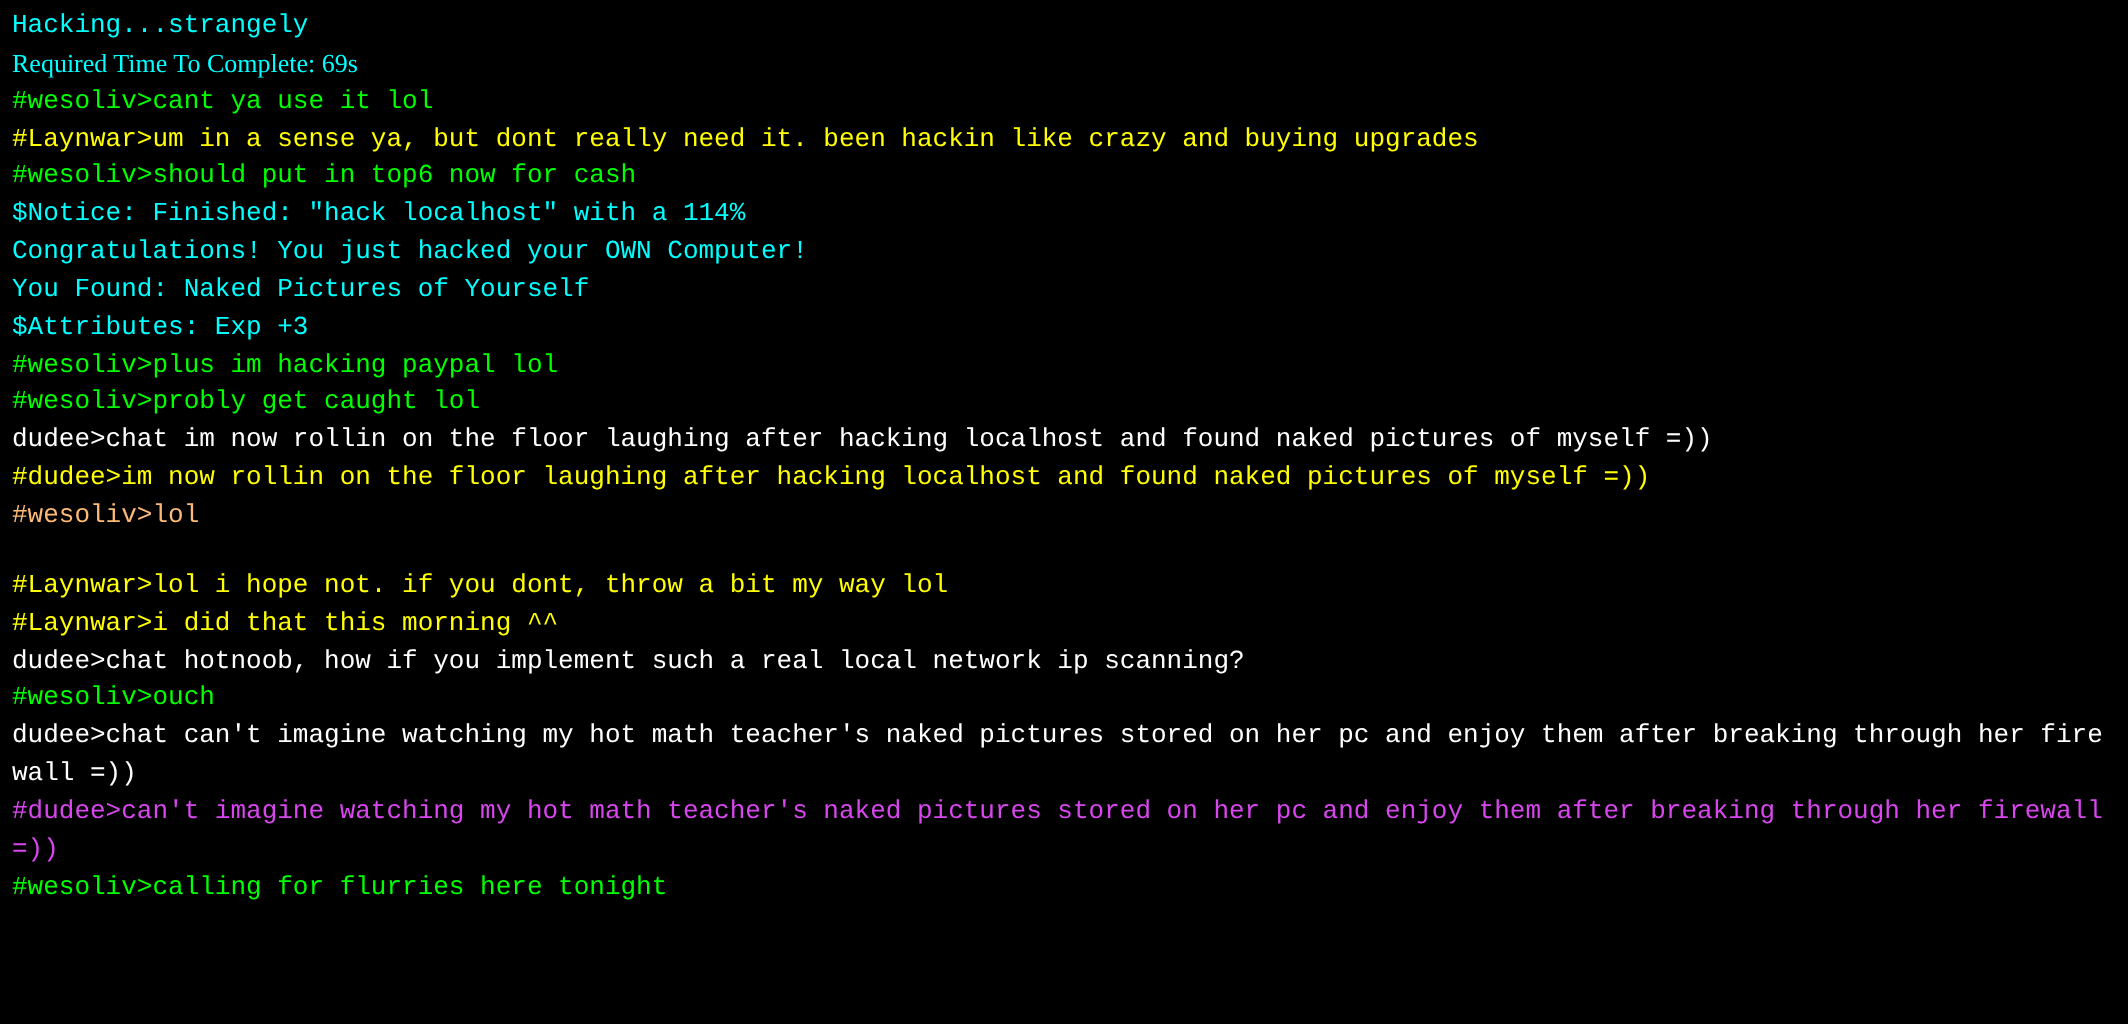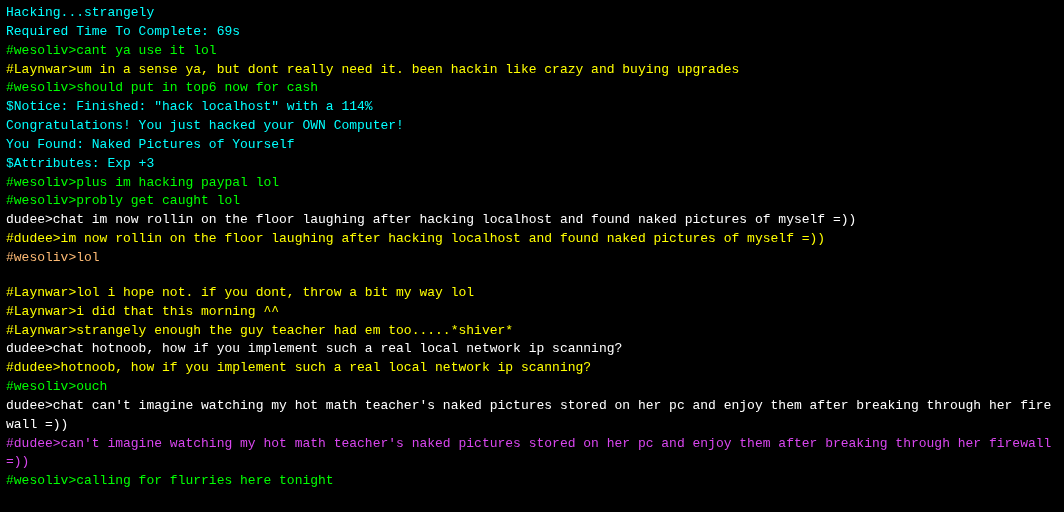--- a/index.html
+++ b/index.html
@@ -16,36 +16,34 @@
     .line {
       white-space: pre-wrap;
       word-break: break-all;
     }
   </style>
 </head>
 <body>
 
 <div id="terminal-container">
     <div class="line" style="color: rgb(0, 255, 255);">Hacking...strangely</div>
-    <div class="line" style="color: rgb(0, 255, 255);">Required Time To Complete: 69s</div>
+    <div class="line" style="color: rgb(0, 255, 255); font-family: Liberation Serif, serif;">Required Time To Complete: 69s</div>
     <div class="line" style="color: rgb(0, 255, 0);">#wesoliv&gt;cant ya use it lol</div>
     <div class="line" style="color: rgb(255, 255, 0);">#Laynwar&gt;um in a sense ya, but dont really need it. been hackin like crazy and buying upgrades</div>
     <div class="line" style="color: rgb(0, 255, 0);">#wesoliv&gt;should put in top6 now for cash</div>
     <div class="line" style="color: rgb(0, 255, 255);">$Notice: Finished: "hack localhost" with a 114%</div>
     <div class="line" style="color: rgb(0, 255, 255);">Congratulations! You just hacked your OWN Computer!</div>
     <div class="line" style="color: rgb(0, 255, 255);">You Found: Naked Pictures of Yourself</div>
     <div class="line" style="color: rgb(0, 0, 0);"></div>
     <div class="line" style="color: rgb(0, 255, 255);">$Attributes: Exp +3</div>
     <div class="line" style="color: rgb(0, 255, 0);">#wesoliv&gt;plus im hacking paypal lol</div>
     <div class="line" style="color: rgb(0, 255, 0);">#wesoliv&gt;probly get caught lol</div>
     <div class="line" style="color: rgb(255, 255, 255);">dudee&gt;chat im now rollin on the floor laughing after hacking localhost and found naked pictures of myself =))</div>
     <div class="line" style="color: rgb(255, 255, 0);">#dudee&gt;im now rollin on the floor laughing after hacking localhost and found naked pictures of myself =))</div>
     <div class="line" style="color: #fdba74;">#wesoliv&gt;lol</div>
     <div class="line" style="color: rgb(255, 255, 0); margin-top: 16px;">#Laynwar&gt;lol i hope not. if you dont, throw a bit my way lol</div>
     <div class="line" style="color: rgb(255, 255, 0);">#Laynwar&gt;i did that this morning ^^</div>
-    <div class="line" style="color: rgb(255, 255, 0);">#Laynwar&gt;strangely enough the guy teacher had em too.....*shiver*</div>
     <div class="line" style="color: rgb(255, 255, 255);">dudee&gt;chat hotnoob, how if you implement such a real local network ip scanning?</div>
-    <div class="line" style="color: rgb(255, 255, 0);">#dudee&gt;hotnoob, how if you implement such a real local network ip scanning?</div>
     <div class="line" style="color: rgb(0, 255, 0);">#wesoliv&gt;ouch</div>
     <div class="line" style="color: rgb(255, 255, 255);">dudee&gt;chat can't imagine watching my hot math teacher's naked pictures stored on her pc and enjoy them after breaking through her firewall =))</div>
     <div class="line" style="color: #d946ef;">#dudee&gt;can't imagine watching my hot math teacher's naked pictures stored on her pc and enjoy them after breaking through her firewall =))</div>
     <div class="line" style="color: rgb(0, 255, 0);">#wesoliv&gt;calling for flurries here tonight</div>
   </div>
 
 </body></html>

